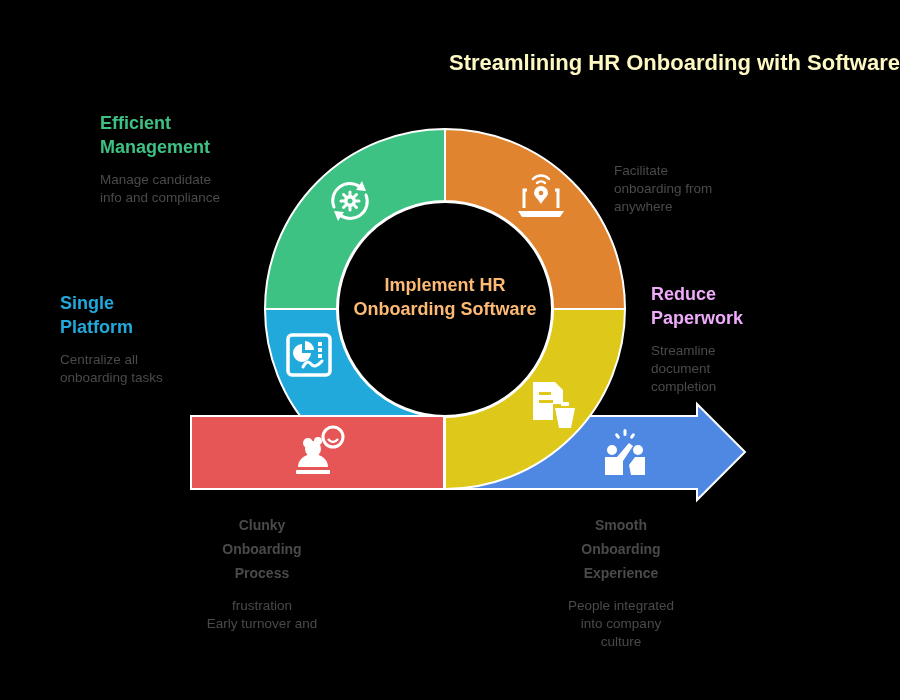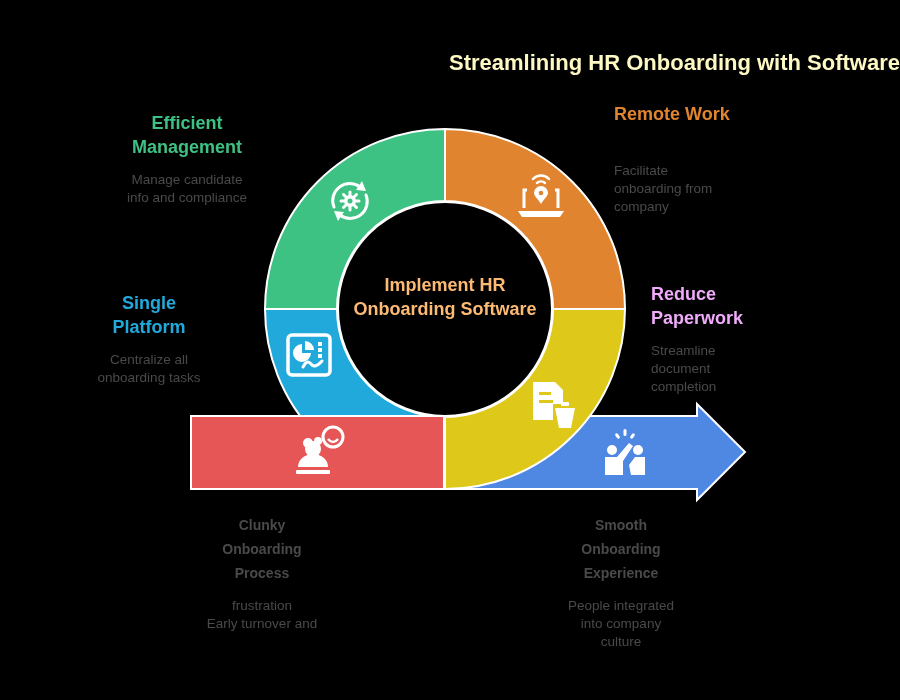--- a/index.html
+++ b/index.html
@@ -1,21 +1,21 @@
 <!DOCTYPE html>
 <html><head>
 <meta charset="utf-8">
 <style>
   html, body { margin: 0; padding: 0; background: #000; }
   body { width: 900px; height: 700px; position: relative; overflow: hidden; font-family: "Liberation Sans", "DejaVu Sans", sans-serif; }
   .title { position: absolute; left: 0; width: 900px; top: 50px; text-align: right; font-size: 22px; font-weight: bold; color: #fef9c3; }
   svg.diagram { position: absolute; left: 0; top: 0; }
   .label { position: absolute; font-weight: bold; font-size: 18px; line-height: 24px; }
   .desc { position: absolute; font-size: 13.5px; line-height: 18px; color: #4a4a4a; }
-  .r { text-align: center; }
+  .r { text-align: left; }
   .c { text-align: center; }
   .l { text-align: left; }
   .center-text { position: absolute; left: 345px; width: 200px; top: 273px; text-align: center; font-size: 18px; font-weight: bold; line-height: 24px; color: #fdba74; }
   .bottom-label { position: absolute; font-size: 14px; font-weight: bold; line-height: 24px; color: #4a4a4a; text-align: center; }
 </style>
 </head>
 <body>
 
 <div class="title">Streamlining HR Onboarding with Software</div>
 
@@ -105,26 +105,25 @@
 <div class="label r" style="left:100px; width:174px; top:111px; color:#3EC283;">
   <div>Efficient</div>
   <div>Management</div>
 </div>
 <div class="desc r" style="left:100px; width:174px; top:171px;">
   <div>Manage candidate</div>
   <div>info and compliance</div>
 </div>
 
 <div class="label l" style="left:614px; width:200px; top:102px; color:#E0842F;">
-  <div>Remote Work</div>
 </div>
 <div class="desc l" style="left:614px; width:200px; top:162px;">
   <div>Facilitate</div>
   <div>onboarding from</div>
-  <div>company</div>
+  <div>anywhere</div>
 </div>
 
 <div class="label l" style="left:651px; width:200px; top:282px; color:#f0abfc;">
   <div>Reduce</div>
   <div>Paperwork</div>
 </div>
 <div class="desc l" style="left:651px; width:200px; top:342px;">
   <div>Streamline</div>
   <div>document</div>
   <div>completion</div>

